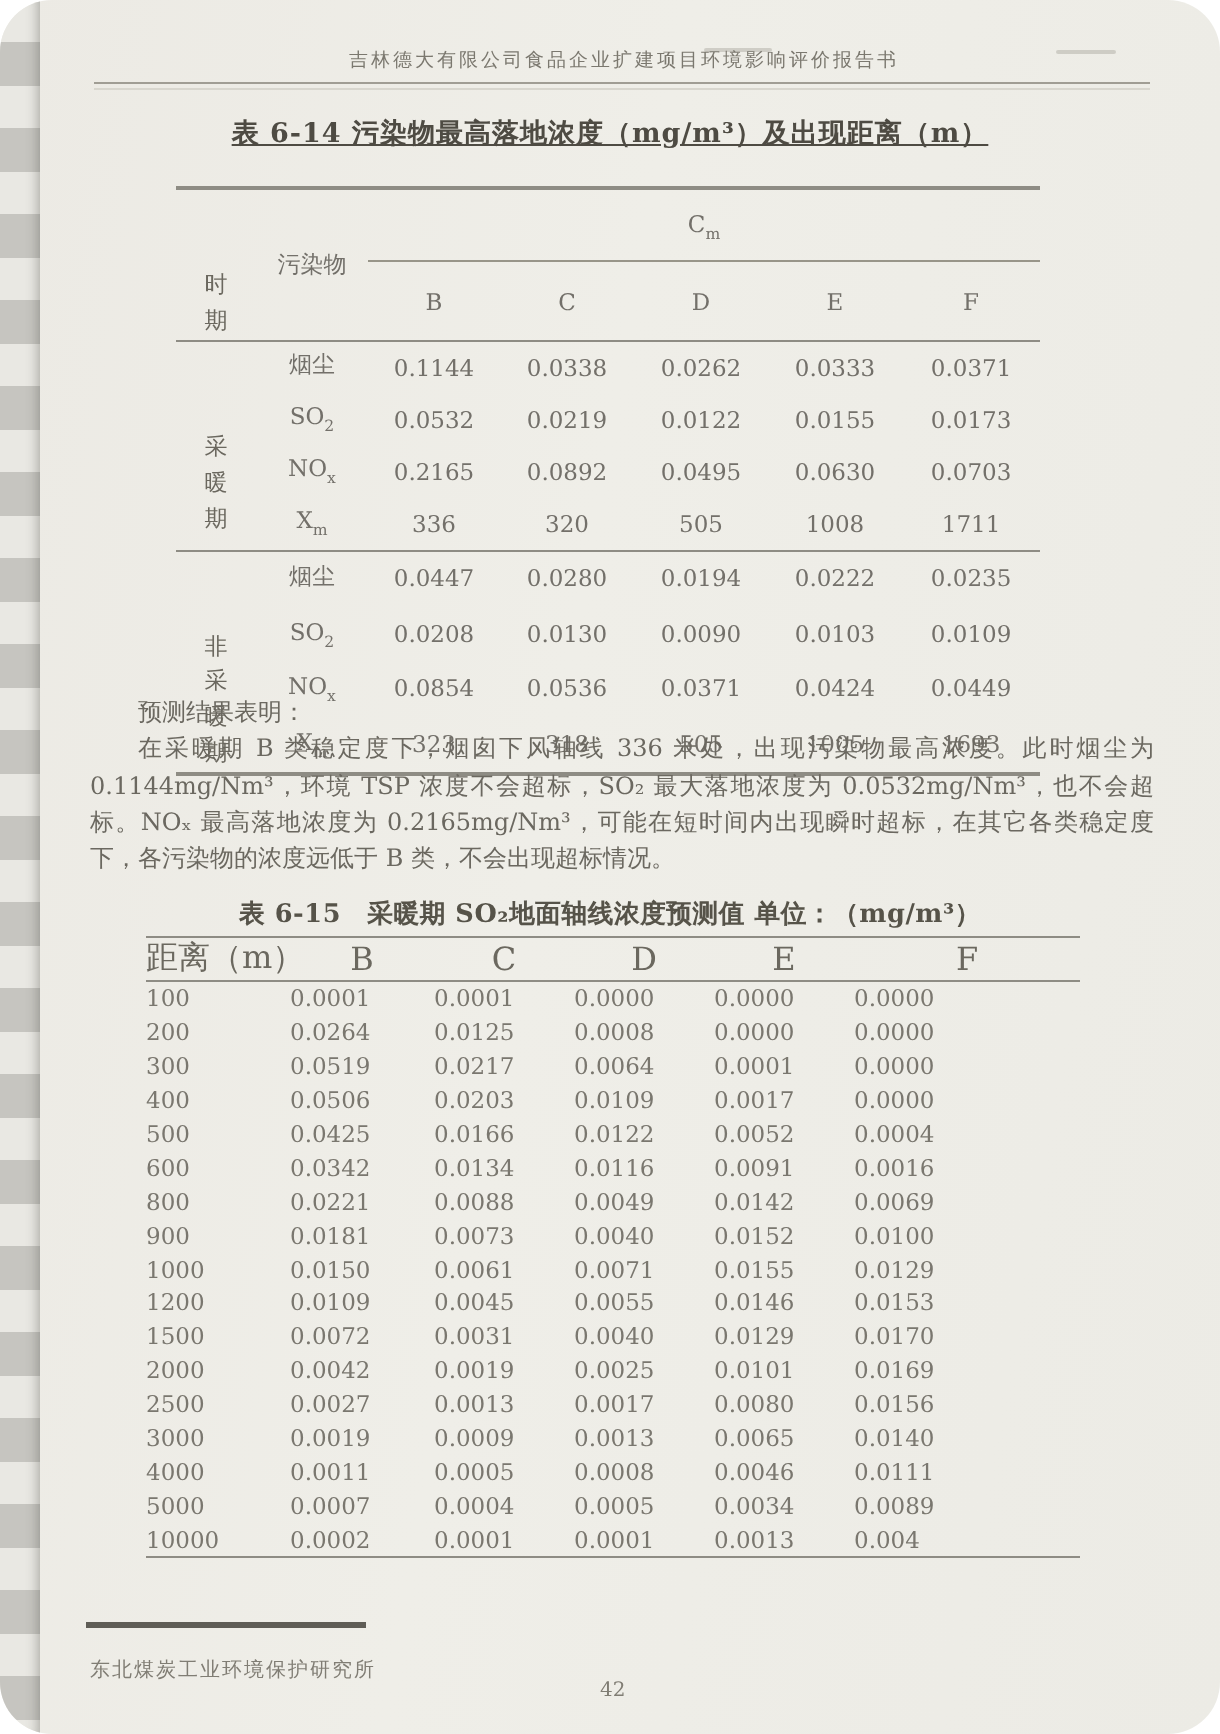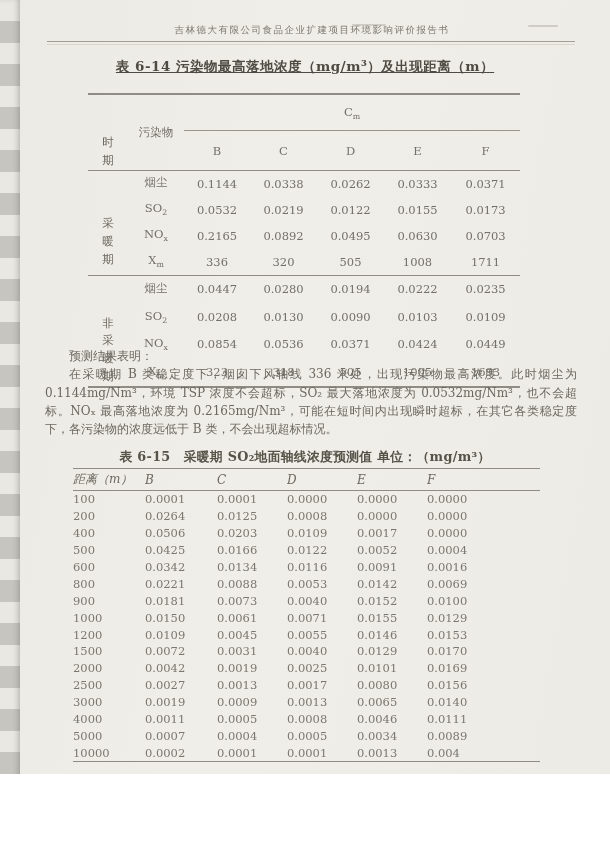--- a/index.html
+++ b/index.html
@@ -1,22 +1,23 @@
 <!DOCTYPE html>
 <html><head>
 <meta charset="utf-8">
 <style>
   html,body{margin:0;padding:0;}
   .page{
     position:relative;
-    width:610px;height:774px;
+    width:610px;height:867px;
     background:linear-gradient(100deg,#eceae4 0%,#efeee8 45%,#ecebe5 100%);
     font-family:"DejaVu Serif","Liberation Serif",serif;
     color:#5e5b53;
     overflow:hidden;
+    border-radius:26px;
   }
   
   .binding-strip{
     position:absolute;left:0;top:0;width:20px;height:867px;
     background:
       repeating-linear-gradient(to bottom,
         #e9e8e3 0px, #e9e8e3 21px,
         #c6c5c0 21px, #c6c5c0 43px);
     box-shadow:inset -4px 0 6px -3px rgba(90,90,85,.45);
   }
@@ -69,21 +70,21 @@
   .t2-caption{
     position:absolute;left:0;top:449px;width:610px;text-align:center;
     font-size:12.8px;font-weight:bold;color:#565349;letter-spacing:.3px;
   }
   .t2-caption .unit{font-weight:bold;text-align:center;}
   .t2{
     position:absolute;left:73px;top:468px;width:467px;
     font-size:11.5px;color:#7a776f;
     border-top:1.5px solid #8e8c84;border-bottom:1.5px solid #8e8c84;
   }
-  .t2 th{height:21px;text-align:left;border-bottom:1.2px solid #8e8c84;color:#6b685f;font-size:12px;font-style:italic;}
+  .t2 th{height:21px;text-align:center;border-bottom:1.2px solid #8e8c84;color:#6b685f;font-size:16px;}
   .t2 td{height:16.9px;text-align:left;}
   .t2 col.c0{width:72px;} .t2 col.c1{width:72px;}
   .t2 col.c2{width:70px;} .t2 col.c3{width:70px;}
   .t2 col.c4{width:70px;} .t2 col.c5{width:113px;}
 
   
   .footer-rule{
     position:absolute;left:43px;top:811px;width:140px;height:3px;background:#5f5d56;
   }
   .footer{
@@ -240,20 +241,28 @@
 
         <tr>
           <td>200</td>
           <td>0.0264</td>
           <td>0.0125</td>
           <td>0.0008</td>
           <td>0.0000</td>
           <td>0.0000</td>
         </tr>
 
+        <tr>
+          <td>300</td>
+          <td>0.0519</td>
+          <td>0.0217</td>
+          <td>0.0064</td>
+          <td>0.0001</td>
+          <td>0.0000</td>
+        </tr>
 
         <tr>
           <td>400</td>
           <td>0.0506</td>
           <td>0.0203</td>
           <td>0.0109</td>
           <td>0.0017</td>
           <td>0.0000</td>
         </tr>
 
@@ -273,21 +282,21 @@
           <td>0.0116</td>
           <td>0.0091</td>
           <td>0.0016</td>
         </tr>
 
 
         <tr>
           <td>800</td>
           <td>0.0221</td>
           <td>0.0088</td>
-          <td>0.0053</td>
+          <td>0.0049</td>
           <td>0.0142</td>
           <td>0.0069</td>
         </tr>
 
         <tr>
           <td>900</td>
           <td>0.0181</td>
           <td>0.0073</td>
           <td>0.0040</td>
           <td>0.0152</td>

